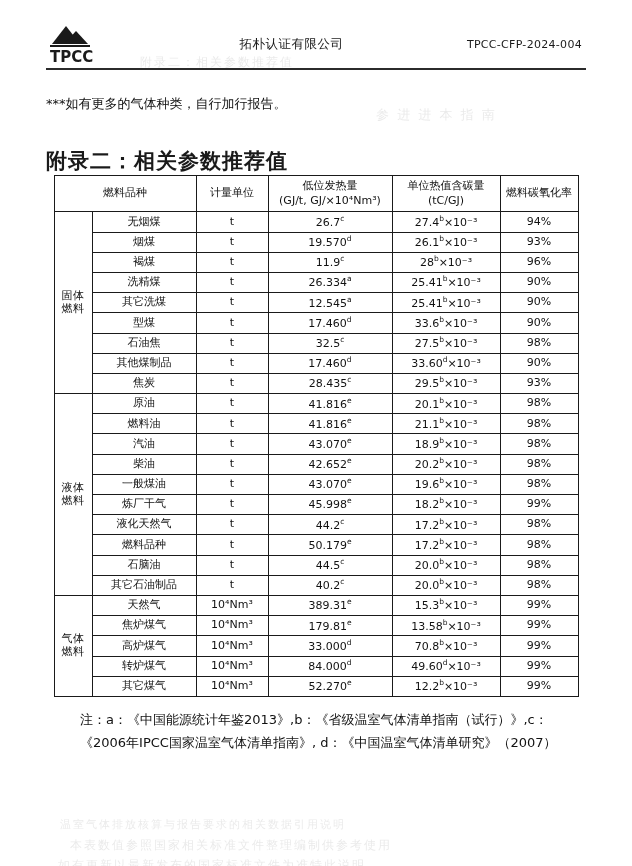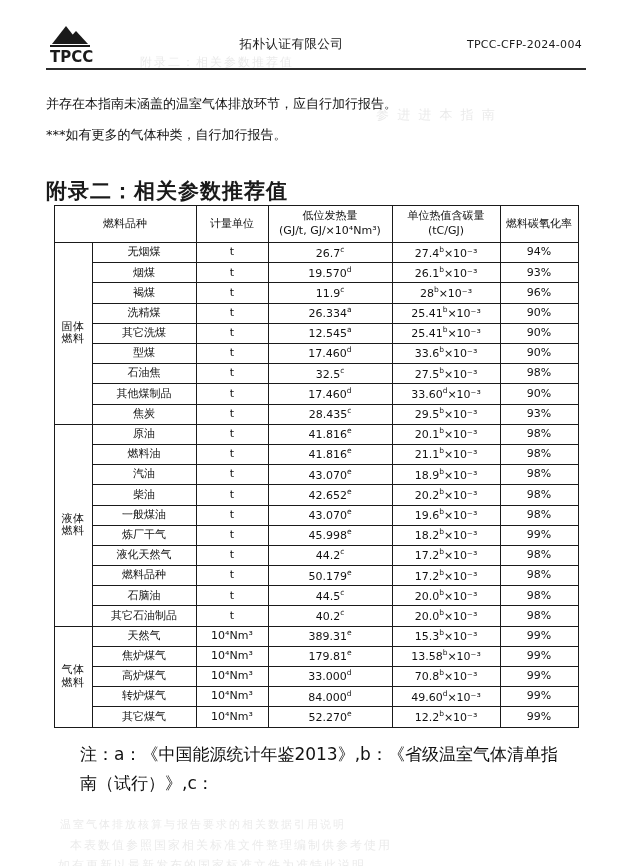--- a/index.html
+++ b/index.html
@@ -117,21 +117,21 @@
 
   .group-cell {
     font-size: 11px;
     line-height: 1.5;
     letter-spacing: 0.5px;
   }
   sup { font-size: 7.5px; vertical-align: super; }
 
   
   .notes {
-    font-size: 17px;
+    font-size: 13px;
     line-height: 1.75;
     margin-top: 12px;
     padding-left: 34px;
     padding-right: 14px;
     color: #111;
   }
   .notes-line2 { padding-left: 0; }
 
   
   .ghost {
@@ -167,21 +167,20 @@
         <polygon points="18,22 30,9 42,22" fill="#1a1a1a"></polygon>
         <rect x="4" y="23" width="40" height="2" fill="#1a1a1a"></rect>
         <text x="4" y="40" font-family="DejaVu Sans, sans-serif" font-size="15" font-weight="bold" fill="#1a1a1a">TPCC</text>
       </svg>
     </div>
     <div class="header-center">拓朴认证有限公司</div>
     <div class="header-right">TPCC-CFP-2024-004</div>
     <div class="header-rule"></div>
   </div>
 
-  <div class="para">并存在本指南未涵盖的温室气体排放环节，应自行加行报告。</div>
   <div class="para">***如有更多的气体种类，自行加行报告。</div>
 
   <div class="appendix-title">附录二：相关参数推荐值</div>
 
   <table class="params">
     <colgroup>
       <col class="col-group">
       <col class="col-name">
       <col class="col-unit">
       <col class="col-heat">
@@ -373,15 +372,16 @@
           <td class="sub-unit">10⁴Nm³</td>
           <td>52.270<sup>e</sup></td>
           <td>12.2<sup>b</sup>×10⁻³</td>
           <td>99%</td>
         </tr>
       </tbody>
   </table>
 
   <div class="notes">
     <div>注：a：《中国能源统计年鉴2013》,b：《省级温室气体清单指南（试行）》,c：</div>
+    <div class="notes-line2">《2006年IPCC国家温室气体清单指南》, d：《中国温室气体清单研究》（2007）</div>
   </div>
 
 </div>
 
 </body></html>

